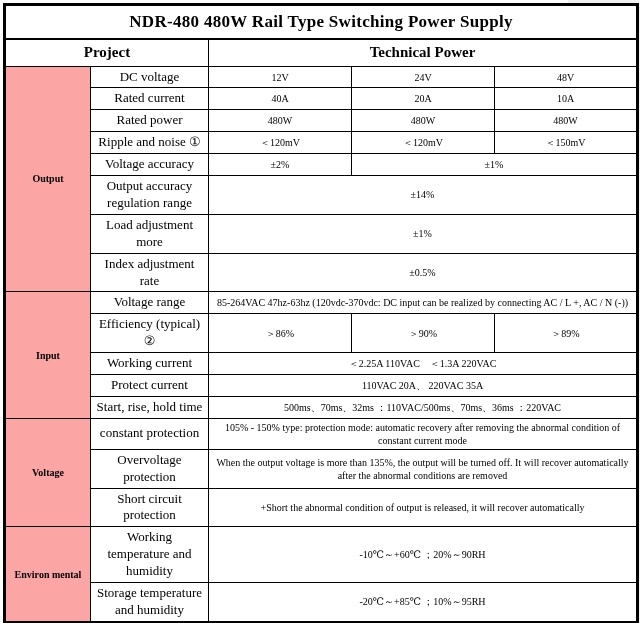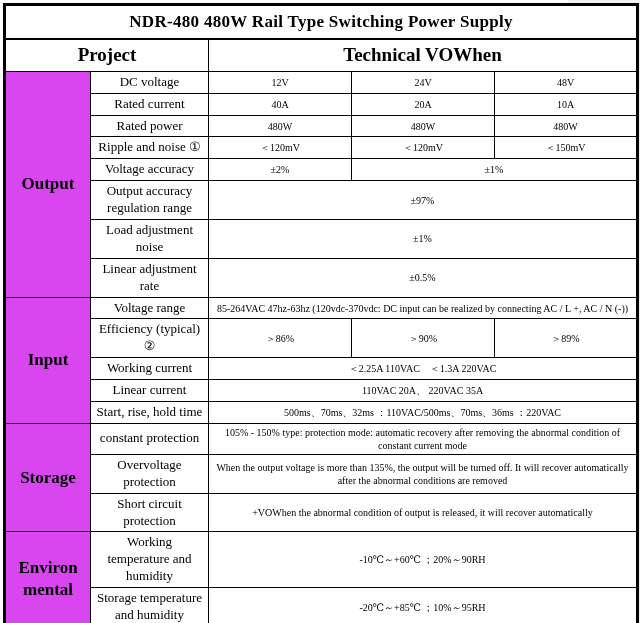--- a/index.html
+++ b/index.html
@@ -39,28 +39,28 @@
     word-wrap: break-word;
   }
   th.title {
     font-size: 17px;
     font-weight: bold;
     padding: 5px 4px;
     border-bottom: 2px solid #000;
     letter-spacing: 0.3px;
   }
   th.colhead {
-    font-size: 19px;
+    font-size: 15px;
     font-weight: bold;
     padding: 3px 4px;
   }
   th.group {
-    font-size: 17px;
+    font-size: 10px;
     font-weight: bold;
-    background: #d946ef;
+    background: #fca5a5;
   }
   td.label {
     font-size: 13px;
     font-weight: normal;
   }
   td.val {
     font-size: 10px;
   }
 </style>
 </head>
@@ -76,21 +76,21 @@
         <col class="c-v">
     </colgroup>
 
     <tbody>
         <tr>
       <th class="title" colspan="5">NDR-480 480W Rail Type Switching Power Supply</th>
     </tr>
 
     <tr>
       <th class="colhead" colspan="2">Project</th>
-      <th class="colhead" colspan="3">Technical VOWhen</th>
+      <th class="colhead" colspan="3">Technical Power</th>
     </tr>
 
     <tr>
       <th class="group" rowspan="8">Output</th>
       <td class="label">DC voltage</td>
       <td class="val">12V</td>
       <td class="val">24V</td>
       <td class="val">48V</td>
     </tr>
     <tr>
@@ -111,67 +111,67 @@
       <td class="val">＜120mV</td>
       <td class="val">＜150mV</td>
     </tr>
     <tr>
       <td class="label">Voltage accuracy</td>
       <td class="val">±2%</td>
       <td class="val" colspan="2">±1%</td>
     </tr>
     <tr>
       <td class="label">Output accuracy regulation range</td>
-      <td class="val" colspan="3">±97%</td>
+      <td class="val" colspan="3">±14%</td>
     </tr>
     <tr>
-      <td class="label">Load adjustment noise</td>
+      <td class="label">Load adjustment more</td>
       <td class="val" colspan="3">±1%</td>
     </tr>
     <tr>
-      <td class="label">Linear adjustment rate</td>
+      <td class="label">Index adjustment rate</td>
       <td class="val" colspan="3">±0.5%</td>
     </tr>
 
     <tr>
       <th class="group" rowspan="5">Input</th>
       <td class="label">Voltage range</td>
       <td class="val" colspan="3">85-264VAC 47hz-63hz (120vdc-370vdc: DC input can be realized by connecting AC / L +, AC / N (-))</td>
     </tr>
     <tr>
       <td class="label">Efficiency (typical) ②</td>
       <td class="val">＞86%</td>
       <td class="val">＞90%</td>
       <td class="val">＞89%</td>
     </tr>
     <tr>
       <td class="label">Working current</td>
       <td class="val" colspan="3">＜2.25A 110VAC　＜1.3A 220VAC</td>
     </tr>
     <tr>
-      <td class="label">Linear current</td>
+      <td class="label">Protect current</td>
       <td class="val" colspan="3">110VAC 20A、 220VAC 35A</td>
     </tr>
     <tr>
       <td class="label">Start, rise, hold time</td>
       <td class="val" colspan="3">500ms、70ms、32ms ：110VAC/500ms、70ms、36ms ：220VAC</td>
     </tr>
 
     <tr>
-      <th class="group" rowspan="3">Storage</th>
+      <th class="group" rowspan="3">Voltage</th>
       <td class="label">constant protection</td>
       <td class="val" colspan="3">105% - 150% type: protection mode: automatic recovery after removing the abnormal condition of constant current mode</td>
     </tr>
     <tr>
       <td class="label">Overvoltage protection</td>
       <td class="val" colspan="3">When the output voltage is more than 135%, the output will be turned off. It will recover automatically after the abnormal conditions are removed</td>
     </tr>
     <tr>
       <td class="label">Short circuit protection</td>
-      <td class="val" colspan="3">+VOWhen the abnormal condition of output is released, it will recover automatically</td>
+      <td class="val" colspan="3">+Short the abnormal condition of output is released, it will recover automatically</td>
     </tr>
 
     <tr>
       <th class="group" rowspan="2">Environ mental</th>
       <td class="label">Working temperature and humidity</td>
       <td class="val" colspan="3">-10℃～+60℃ ；20%～90RH</td>
     </tr>
     <tr>
       <td class="label">Storage temperature and humidity</td>
       <td class="val" colspan="3">-20℃～+85℃ ；10%～95RH</td>

